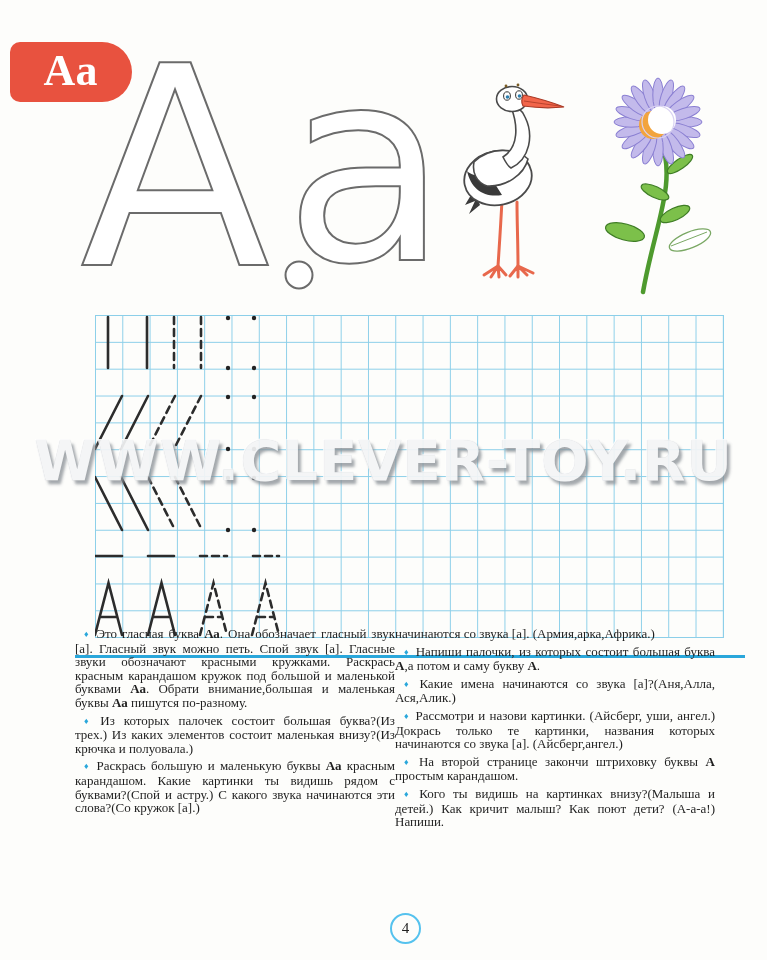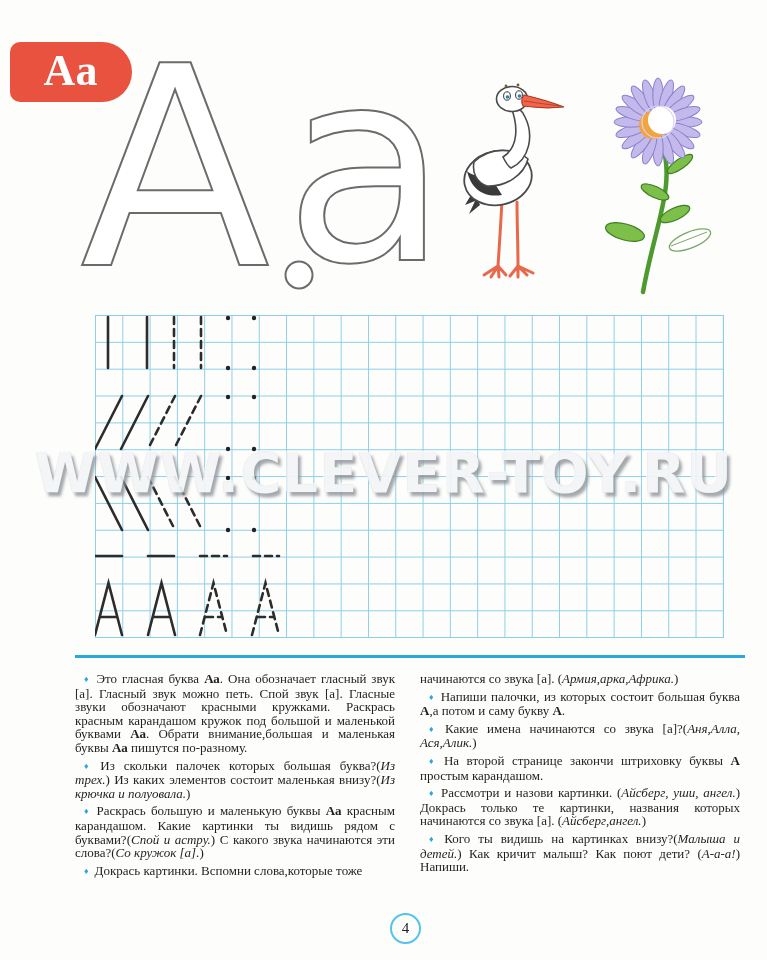--- a/index.html
+++ b/index.html
@@ -27,35 +27,35 @@
           linear-gradient(to right,#8ccfe9 1px,transparent 1px),
           linear-gradient(to bottom,#8ccfe9 1px,transparent 1px);
         background-size:27.3px 26.85px;
         border-right:1px solid #8ccfe9;border-bottom:1px solid #8ccfe9;}
   .grid svg{position:absolute;left:0;top:0;}
   .stroke{stroke:#2c2c2c;stroke-width:2.6;fill:none;stroke-linecap:round;}
   .stroke.dash{stroke-dasharray:7 5;}
   .gdot{fill:#222;}
 
   
-  .watermark{position:absolute;left:10px;top:440px;width:747px;text-align:center;
+  .watermark{position:absolute;left:10px;top:428px;width:747px;text-align:center;
              font-family:"DejaVu Sans",sans-serif;font-weight:bold;font-size:56px;
              letter-spacing:1px;color:#f4f5f6;opacity:.92;white-space:nowrap;
              text-shadow:3px 4px 3px rgba(140,146,152,.85), 0 0 1px #c9ccd1, -1px -1px 0 #ffffff;
              z-index:5;}
 
   
   .sep{position:absolute;left:75px;top:655px;width:670px;height:3px;background:#2aa7db;}
-  .cols{position:absolute;left:75px;top:672px;width:665px;display:flex;gap:25px;}
+  .cols{position:absolute;left:75px;top:627px;width:665px;display:flex;}
   .col{width:320px;font-size:13px;line-height:13.6px;text-align:justify;color:#1f1f1f;}
   .col p{margin:0 0 4px 0;text-indent:9px;}
   .col p.cont{text-indent:0;}
   .blt{color:#2aa7db;font-size:9px;margin-right:6px;vertical-align:1px;}
   .bd{font-weight:bold;}
-  .it{font-style:italic;margin-top:12px;}
+  .it{margin-top:12px;}
 
   
   .pageno{position:absolute;left:390px;top:913px;width:27px;height:27px;border:2px solid #55c2ee;
           border-radius:50%;display:flex;align-items:center;justify-content:center;
           font-size:15px;color:#222;}
 </style>
 </head>
 <body>
 
 <div class="page">
@@ -186,30 +186,29 @@
     </svg>
   </div>
 
   <div class="watermark">WWW.CLEVER-TOY.RU</div>
 
   <div class="sep"></div>
 
   <div class="cols">
     <div class="col" id="colL">
         <p><span class="blt">♦</span><span>Это гласная буква </span><span class="bd">Аа</span><span>. Она обозначает гласный звук [а]. Гласный звук можно петь. Спой звук [а]. Гласные звуки обозначают красными кружками. Раскрась красным карандашом кружок под большой и маленькой буквами </span><span class="bd">Аа</span><span>. Обрати внимание,большая и маленькая буквы </span><span class="bd">Аа</span><span> пишутся по-разному.</span></p>
-        <p><span class="blt">♦</span><span>Из скольки палочек которых большая буква?(</span><span class="it">Из трех.</span><span>) Из каких элементов состоит маленькая внизу?(</span><span class="it">Из крючка и полуовала.</span><span>)</span></p>
+        <p><span class="blt">♦</span><span>Из которых палочек состоит большая буква?(</span><span class="it">Из трех.</span><span>) Из каких элементов состоит маленькая внизу?(</span><span class="it">Из крючка и полуовала.</span><span>)</span></p>
         <p><span class="blt">♦</span><span>Раскрась большую и маленькую буквы </span><span class="bd">Аа</span><span> красным карандашом. Какие картинки ты видишь рядом с буквами?(</span><span class="it">Спой и астру.</span><span>) С какого звука начинаются эти слова?(</span><span class="it">Со кружок [а].</span><span>)</span></p>
-        <p><span class="blt">♦</span><span>Докрась картинки. Вспомни слова,которые тоже</span></p>
       </div>
     <div class="col" id="colR">
         <p class="cont"><span>начинаются со звука [а]. (</span><span class="it">Армия,арка,Африка.</span><span>)</span></p>
         <p><span class="blt">♦</span><span>Напиши палочки, из которых состоит большая буква </span><span class="bd">А</span><span>,а потом и саму букву </span><span class="bd">А</span><span>.</span></p>
         <p><span class="blt">♦</span><span>Какие имена начинаются со звука [а]?(</span><span class="it">Аня,Алла, Ася,Алик.</span><span>)</span></p>
+        <p><span class="blt">♦</span><span>Рассмотри и назови картинки. (</span><span class="it">Айсберг, уши, ангел.</span><span>) Докрась только те картинки, названия которых начинаются со звука [а]. (</span><span class="it">Айсберг,ангел.</span><span>)</span></p>
         <p><span class="blt">♦</span><span>На второй странице закончи штриховку буквы </span><span class="bd">А</span><span> простым карандашом.</span></p>
-        <p><span class="blt">♦</span><span>Рассмотри и назови картинки. (</span><span class="it">Айсберг, уши, ангел.</span><span>) Докрась только те картинки, названия которых начинаются со звука [а]. (</span><span class="it">Айсберг,ангел.</span><span>)</span></p>
         <p><span class="blt">♦</span><span>Кого ты видишь на картинках внизу?(</span><span class="it">Малыша и детей.</span><span>) Как кричит малыш? Как поют дети? (</span><span class="it">А-а-а!</span><span>) Напиши.</span></p>
       </div>
   </div>
 
   <div class="pageno">
     <span>4</span>
   </div>
 
 </div>
 

